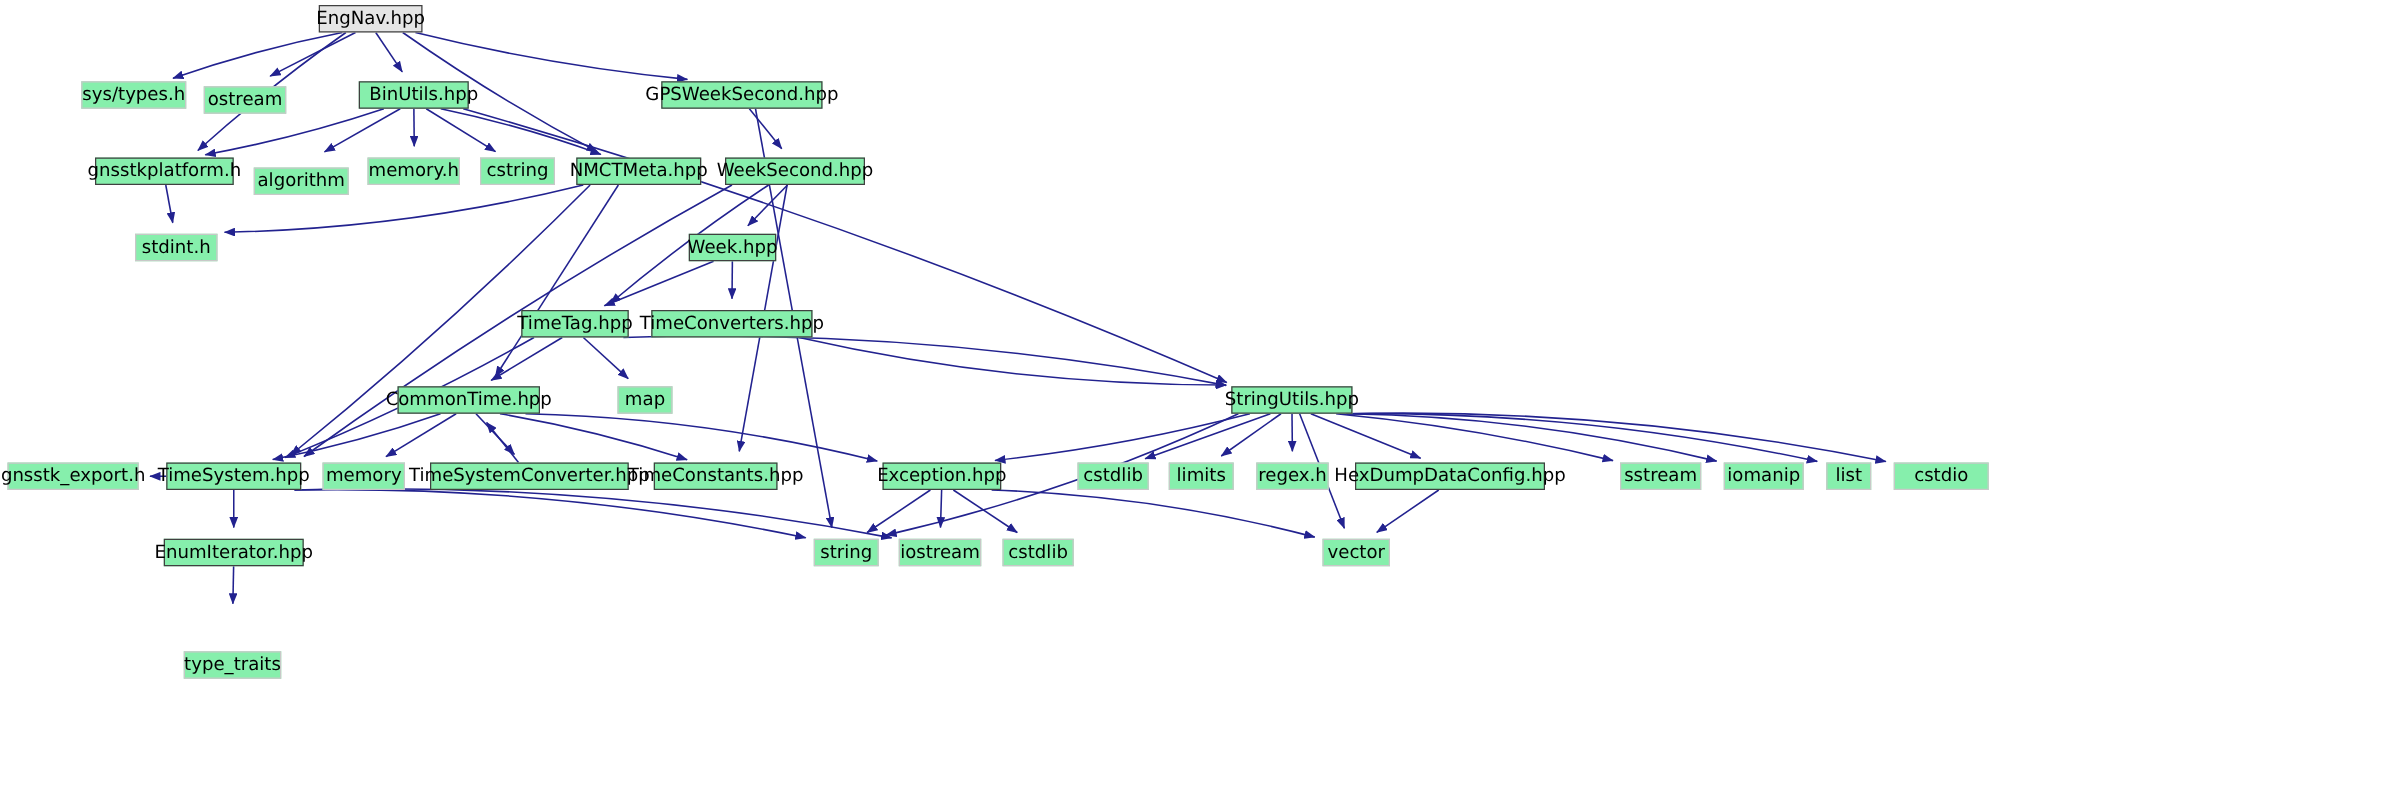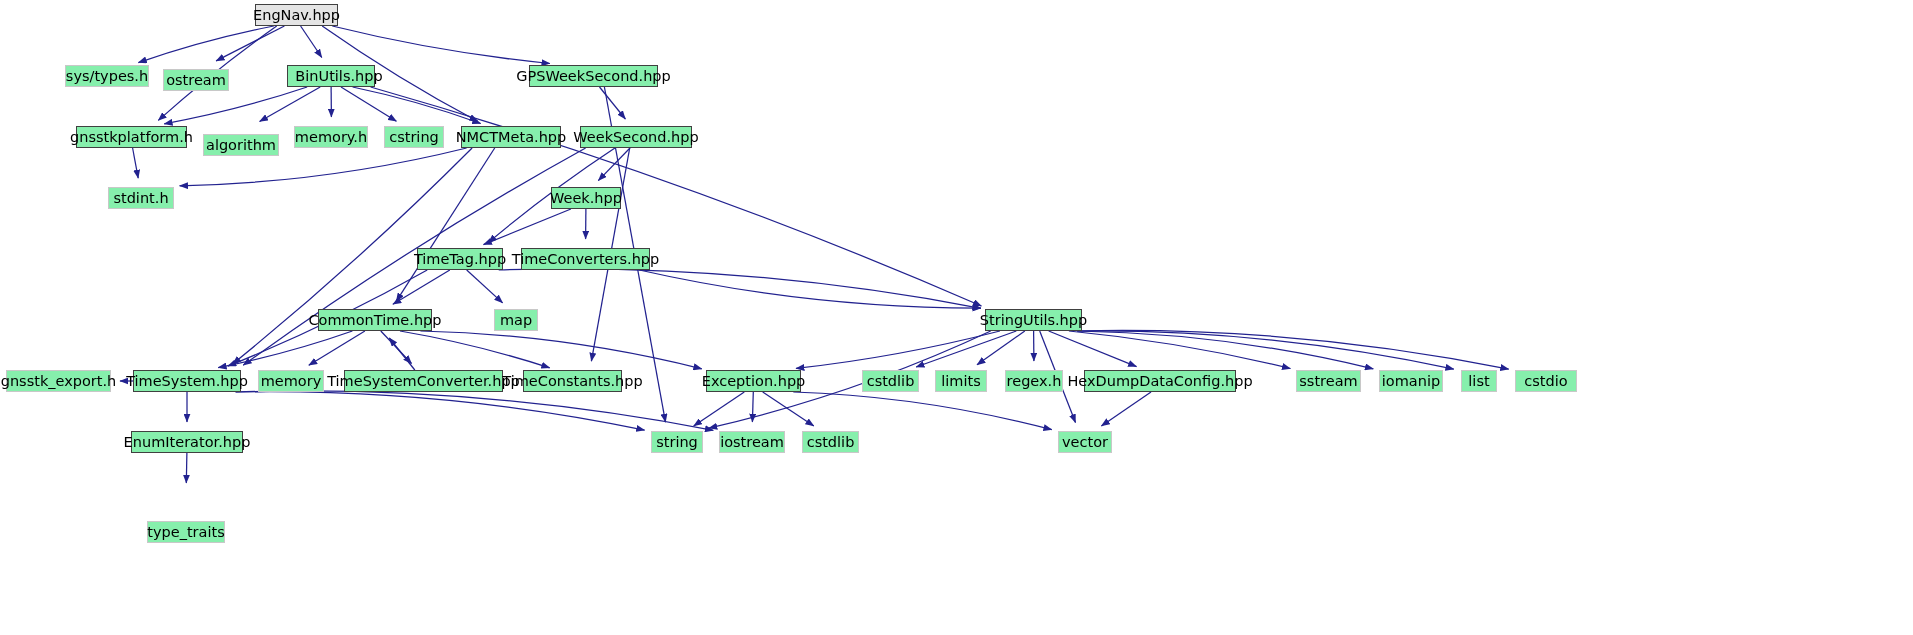--- a/index.html
+++ b/index.html
@@ -194,21 +194,21 @@
       </div>
       <div class="node external" style="left: 1296px; top: 370px; width: 65px; height: 22px;">
         <span class="lbl">sstream</span>
       </div>
       <div class="node external" style="left: 1379px; top: 370px; width: 64px; height: 22px;">
         <span class="lbl">iomanip</span>
       </div>
       <div class="node external" style="left: 1461px; top: 370px; width: 36px; height: 22px;">
         <span class="lbl">list</span>
       </div>
-      <div class="node external" style="left: 1515px; top: 370px; width: 62px; height: 22px;">
+      <div class="node external" style="left: 1515px; top: 370px; width: 76px; height: 22px;">
         <span class="lbl">cstdio</span>
       </div>
       <div class="node internal" style="left: 131px; top: 431px; width: 112px; height: 22px;">
         <span class="lbl">EnumIterator.hpp</span>
       </div>
       <div class="node external" style="left: 651px; top: 431px; width: 52px; height: 22px;">
         <span class="lbl">string</span>
       </div>
       <div class="node external" style="left: 719px; top: 431px; width: 66px; height: 22px;">
         <span class="lbl">iostream</span>

